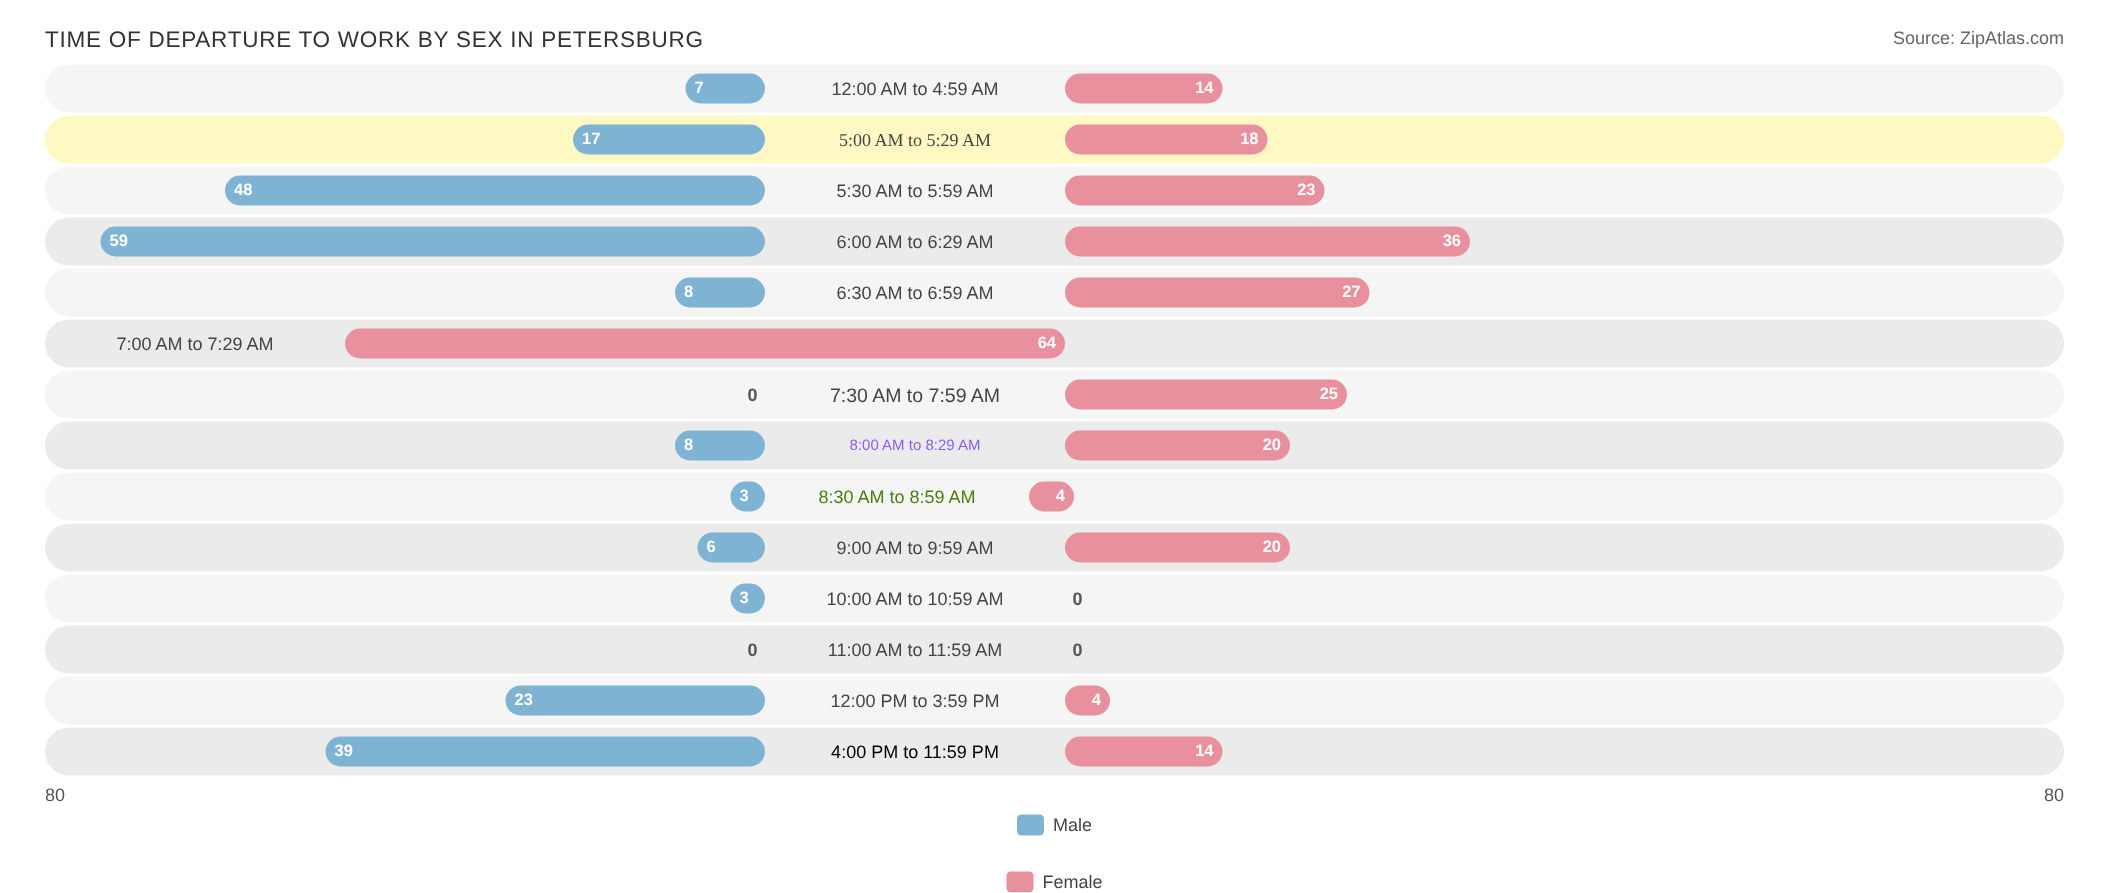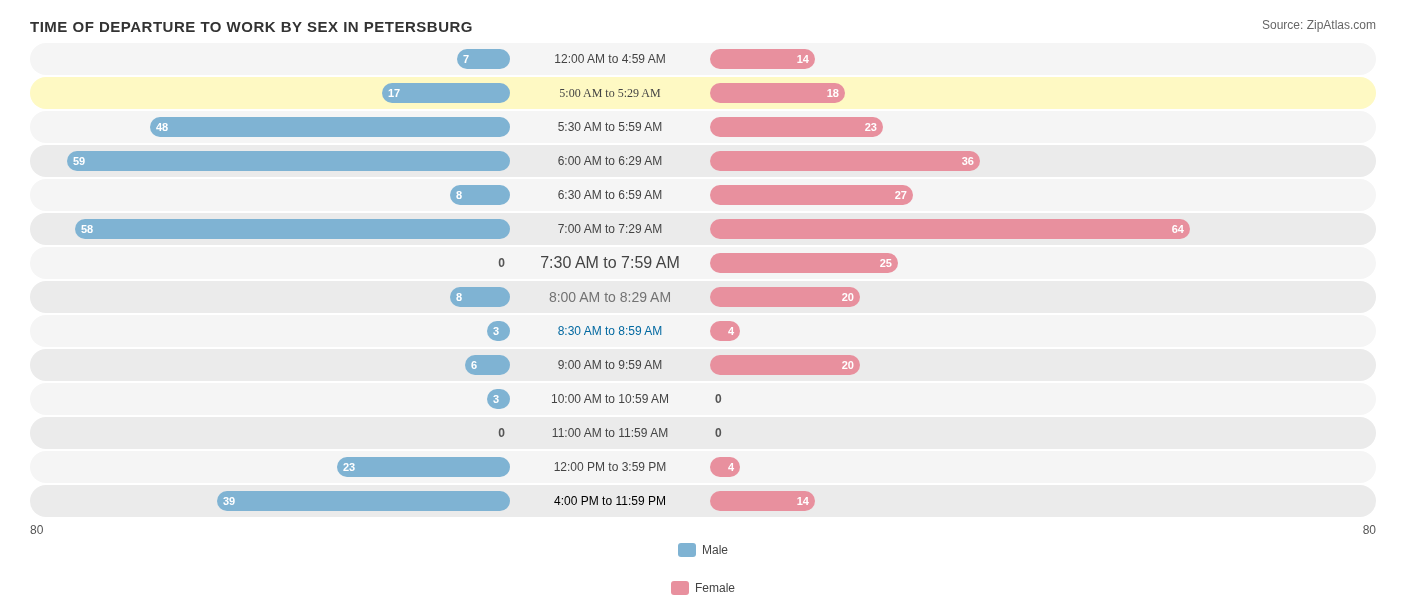--- a/index.html
+++ b/index.html
@@ -11,21 +11,21 @@
       overflow: hidden;
     }
     .chart-container {
       width: 1406px;
       height: 595px;
       padding: 18px 30px 40px 30px;
       position: relative;
     }
     .chart-title {
       font-size: 15px;
-      font-weight: bold;
+      font-weight: normal;
       color: #333;
       margin-bottom: 8px;
       text-transform: uppercase;
       letter-spacing: 0.5px;
     }
     .source {
       position: absolute;
       top: 18px;
       right: 30px;
       font-size: 12px;
@@ -141,64 +141,59 @@
           </div>
         </div>
         <div style="width: 200px; text-align: center; font-size: 12px; color: rgb(68, 68, 68); flex-shrink: 0;">6:30 AM to 6:59 AM</div>
         <div style="flex: 1 1 0%; display: flex; align-items: center;">
           <div style="height: 20px; background: rgb(232, 144, 158); border-radius: 10px; display: flex; align-items: center; width: 203px; min-width: 2px;">
             <span style="font-size: 11px; font-weight: bold; color: rgb(255, 255, 255); padding-right: 6px; flex: 1 1 0%; text-align: right;">27</span>
           </div>
         </div>
       </div>
       <div style="display: flex; align-items: center; height: 32px; margin-bottom: 2px; border-radius: 16px; background: rgb(235, 235, 235); overflow: visible;">
-        <div style="width: 480px; display: flex; align-items: center; justify-content: flex-end; flex-shrink: 0;">
-          <div style="height: 20px; background: rgb(127, 179, 211); border-radius: 10px; display: flex; align-items: center; width: 435px; min-width: 2px;">
-            <span style="font-size: 11px; font-weight: bold; color: rgb(255, 255, 255); padding-left: 6px; flex: 1 1 0%; text-align: left;">58</span>
-          </div>
-        </div>
         <div style="width: 200px; text-align: center; font-size: 12px; color: rgb(68, 68, 68); flex-shrink: 0;">7:00 AM to 7:29 AM</div>
         <div style="flex: 1 1 0%; display: flex; align-items: center;">
           <div style="height: 20px; background: rgb(232, 144, 158); border-radius: 10px; display: flex; align-items: center; width: 480px; min-width: 2px;">
             <span style="font-size: 11px; font-weight: bold; color: rgb(255, 255, 255); padding-right: 6px; flex: 1 1 0%; text-align: right;">64</span>
           </div>
         </div>
       </div>
       <div style="display: flex; align-items: center; height: 32px; margin-bottom: 2px; border-radius: 16px; background: rgb(245, 245, 245); overflow: visible;">
         <div style="width: 480px; display: flex; align-items: center; justify-content: flex-end; flex-shrink: 0;">
           <span style="font-size: 12px; font-weight: bold; color: rgb(85, 85, 85); margin-right: 5px;">0</span>
           <div style="height: 20px; background: rgb(127, 179, 211); border-radius: 10px; display: flex; align-items: center; width: 0px; min-width: 0px;"></div>
         </div>
-        <div style="width: 200px; text-align: center; font-size: 16px; color: rgb(68, 68, 68); flex-shrink: 0;">7:30 AM to 7:59 AM</div>
+        <div style="width: 200px; text-align: center; font-size: 13px; color: rgb(68, 68, 68); flex-shrink: 0;">7:30 AM to 7:59 AM</div>
         <div style="flex: 1 1 0%; display: flex; align-items: center;">
           <div style="height: 20px; background: rgb(232, 144, 158); border-radius: 10px; display: flex; align-items: center; width: 188px; min-width: 2px;">
             <span style="font-size: 11px; font-weight: bold; color: rgb(255, 255, 255); padding-right: 6px; flex: 1 1 0%; text-align: right;">25</span>
           </div>
         </div>
       </div>
       <div style="display: flex; align-items: center; height: 32px; margin-bottom: 2px; border-radius: 16px; background: rgb(235, 235, 235); overflow: visible;">
         <div style="width: 480px; display: flex; align-items: center; justify-content: flex-end; flex-shrink: 0;">
           <div style="height: 20px; background: rgb(127, 179, 211); border-radius: 10px; display: flex; align-items: center; width: 60px; min-width: 2px;">
             <span style="font-size: 11px; font-weight: bold; color: rgb(255, 255, 255); padding-left: 6px; flex: 1 1 0%; text-align: left;">8</span>
           </div>
         </div>
-        <div style="width: 200px; text-align: center; font-size: 14px; color: #737373; flex-shrink: 0;">8:00 AM to 8:29 AM</div>
+        <div style="width: 200px; text-align: center; font-size: 10px; color: #8b5cf6; flex-shrink: 0;">8:00 AM to 8:29 AM</div>
         <div style="flex: 1 1 0%; display: flex; align-items: center;">
           <div style="height: 20px; background: rgb(232, 144, 158); border-radius: 10px; display: flex; align-items: center; width: 150px; min-width: 2px;">
             <span style="font-size: 11px; font-weight: bold; color: rgb(255, 255, 255); padding-right: 6px; flex: 1 1 0%; text-align: right;">20</span>
           </div>
         </div>
       </div>
       <div style="display: flex; align-items: center; height: 32px; margin-bottom: 2px; border-radius: 16px; background: rgb(245, 245, 245); overflow: visible;">
         <div style="width: 480px; display: flex; align-items: center; justify-content: flex-end; flex-shrink: 0;">
           <div style="height: 20px; background: rgb(127, 179, 211); border-radius: 10px; display: flex; align-items: center; width: 23px; min-width: 2px;">
             <span style="font-size: 11px; font-weight: bold; color: rgb(255, 255, 255); padding-left: 6px; flex: 1 1 0%; text-align: left;">3</span>
           </div>
         </div>
-        <div style="width: 200px; text-align: center; font-size: 12px; color: #0369a1; flex-shrink: 0;">8:30 AM to 8:59 AM</div>
+        <div style="width: 176px; text-align: center; font-size: 12px; color: #4d7c0f; flex-shrink: 0;">8:30 AM to 8:59 AM</div>
         <div style="flex: 1 1 0%; display: flex; align-items: center;">
           <div style="height: 20px; background: rgb(232, 144, 158); border-radius: 10px; display: flex; align-items: center; width: 30px; min-width: 2px;">
             <span style="font-size: 11px; font-weight: bold; color: rgb(255, 255, 255); padding-right: 6px; flex: 1 1 0%; text-align: right;">4</span>
           </div>
         </div>
       </div>
       <div style="display: flex; align-items: center; height: 32px; margin-bottom: 2px; border-radius: 16px; background: rgb(235, 235, 235); overflow: visible;">
         <div style="width: 480px; display: flex; align-items: center; justify-content: flex-end; flex-shrink: 0;">
           <div style="height: 20px; background: rgb(127, 179, 211); border-radius: 10px; display: flex; align-items: center; width: 45px; min-width: 2px;">
             <span style="font-size: 11px; font-weight: bold; color: rgb(255, 255, 255); padding-left: 6px; flex: 1 1 0%; text-align: left;">6</span>

